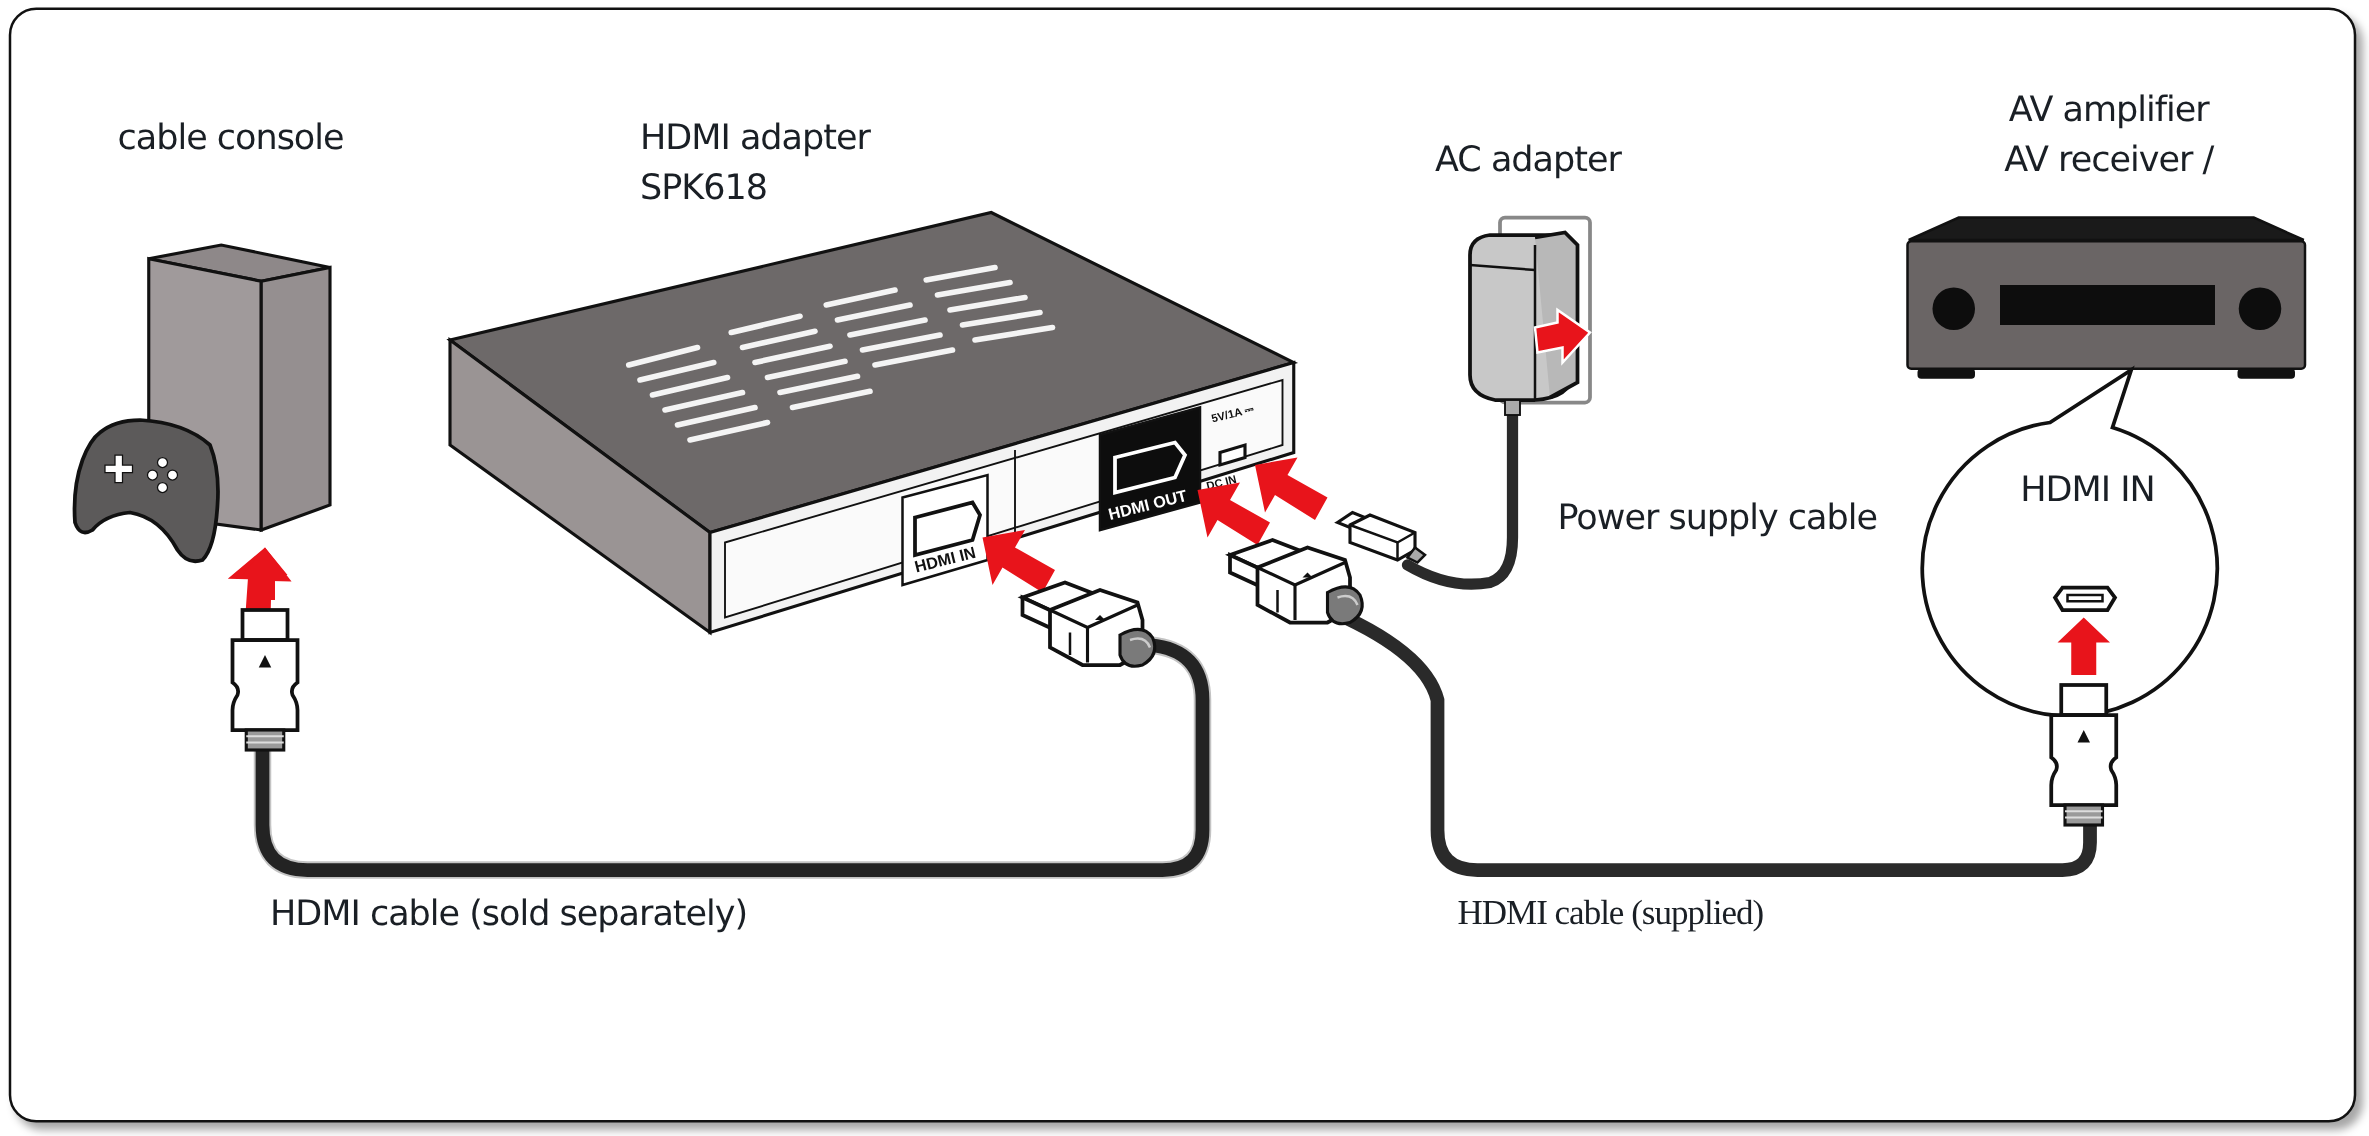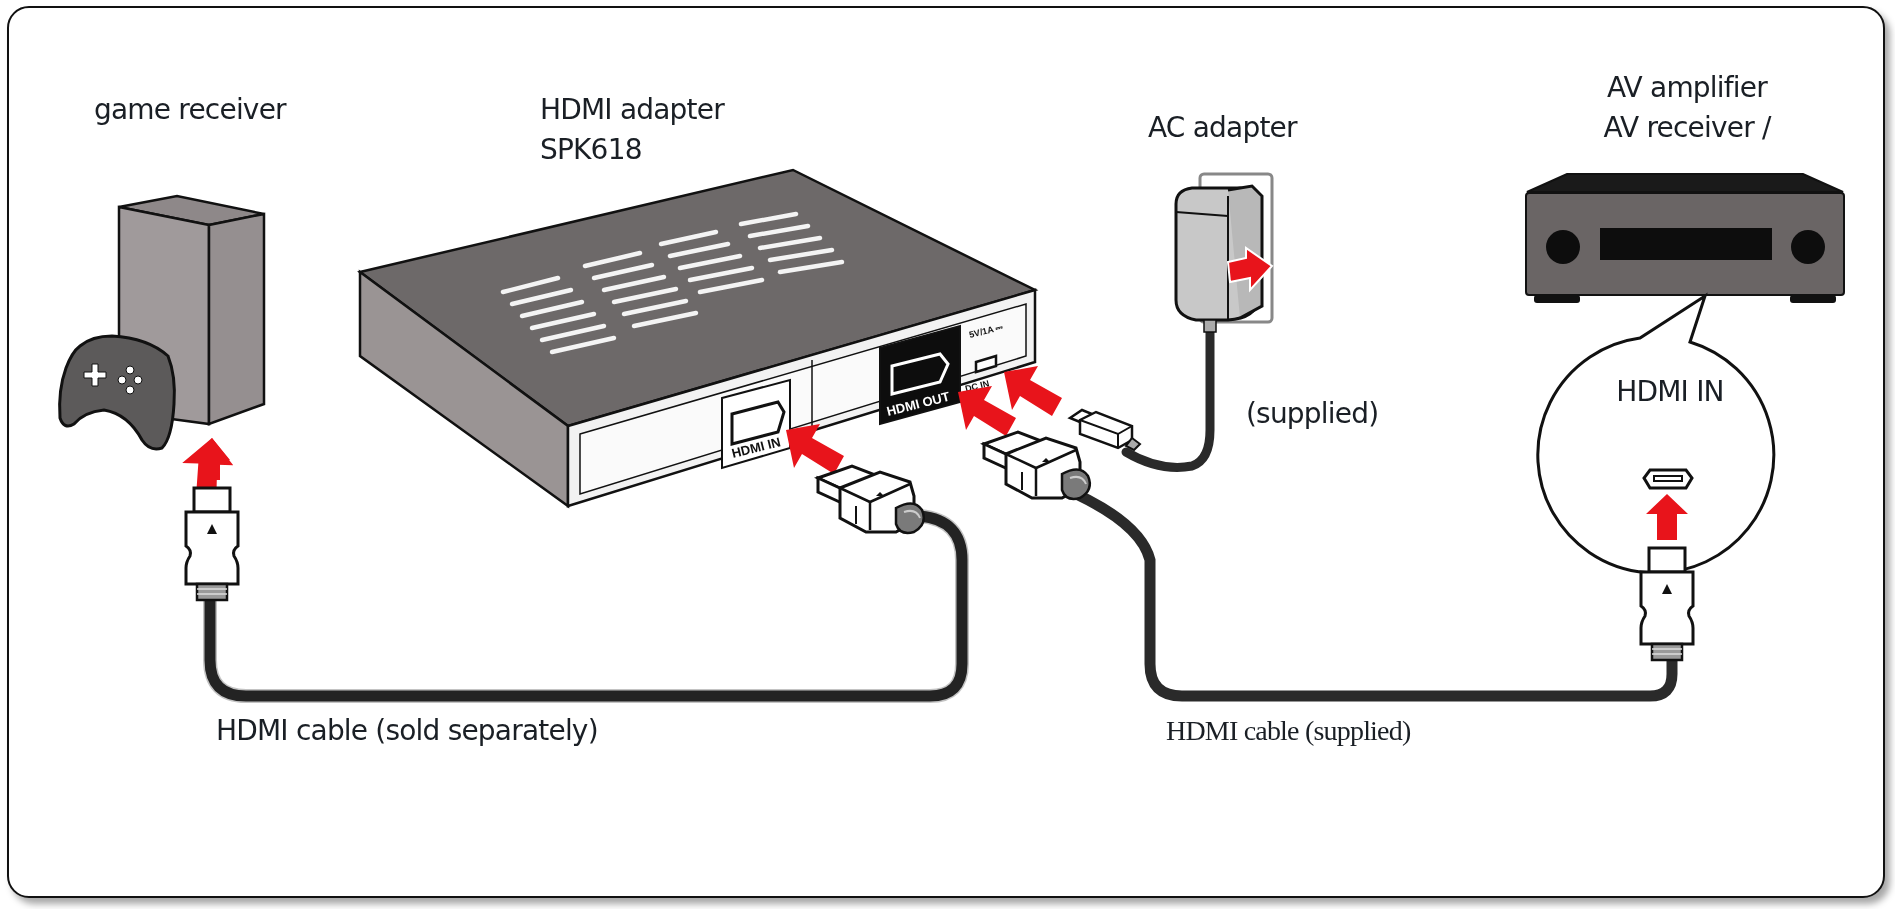--- a/index.html
+++ b/index.html
@@ -153,31 +153,31 @@
   </g>
 
   <path d="M1705 296 L1690 342 A118 118 0 1 1 1640 338 Z" fill="#fff" stroke="#111" stroke-width="3"></path>
   <path d="M1650 470 H1686 L1692 478 L1686 488 H1650 L1644 478 Z" fill="#fff" stroke="#111" stroke-width="3"></path>
   <rect x="1654" y="476" width="28" height="5" fill="none" stroke="#111" stroke-width="2"></rect>
   <path d="M1667 494 L1688 514 H1677 V540 H1657 V514 H1646 Z" fill="#e8141b"></path>
   <use href="#vplug" transform="translate(1667 548)"></use>
 </svg>
 
 <div class="label" style="left:94px; top:90px;">
-  <div>game receiver</div>
+  <div>cable console</div>
 </div>
-<div class="label" style="left:540px; top:90px;">
+<div class="label" style="left:512px; top:90px;">
   <div>HDMI adapter</div>
   <div>SPK618</div>
 </div>
 <div class="label" style="left:1148px; top:108px;">AC adapter</div>
 <div class="label center" style="left:1582px; top:68px; width:210px;">
   <div>AV amplifier</div>
   <div>AV receiver /</div>
 </div>
 <div class="label center" style="left:1580px; top:372px; width:180px;">
   <div>HDMI IN</div>
 </div>
 <div class="label" style="left:1246px; top:394px;">
-  <div>(supplied)</div>
+  <div>Power supply cable</div>
 </div>
 <div class="label" style="left:216px; top:711px;">HDMI cable (sold separately)</div>
 <div class="label" style="left:1166px; top:711px;font-family:Liberation Serif, serif;">HDMI cable (supplied)</div>
 
 </body></html>

